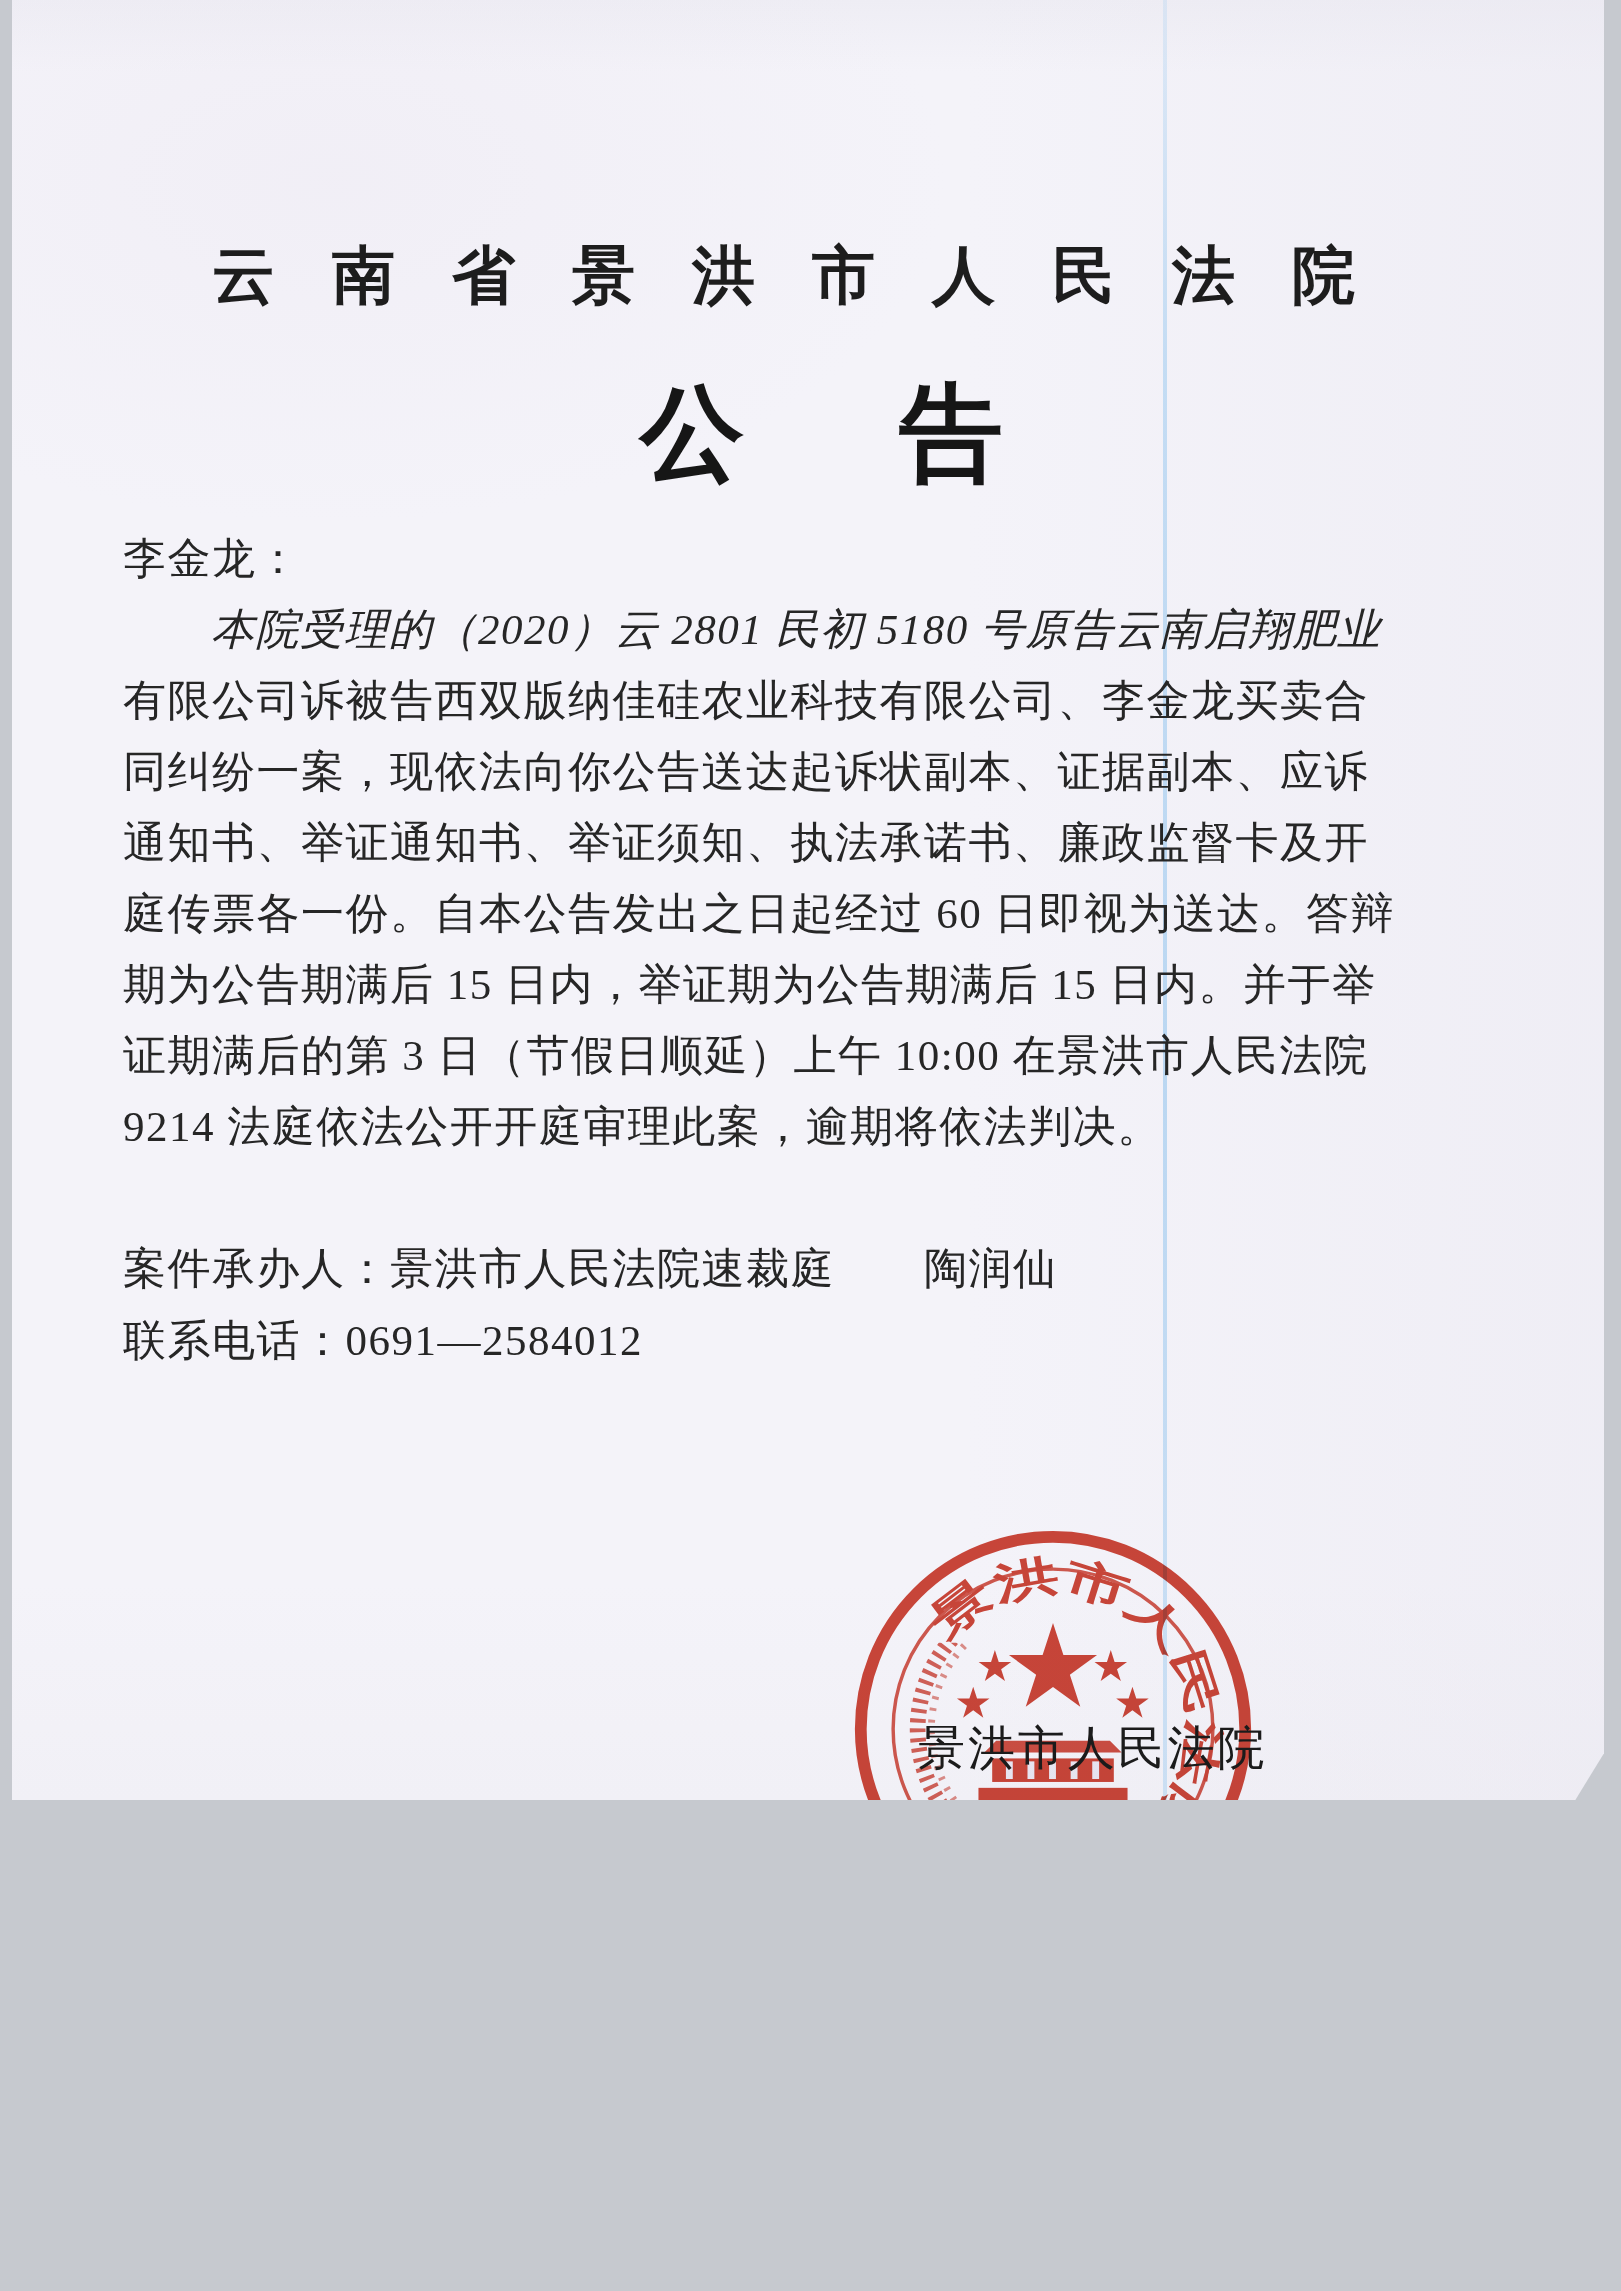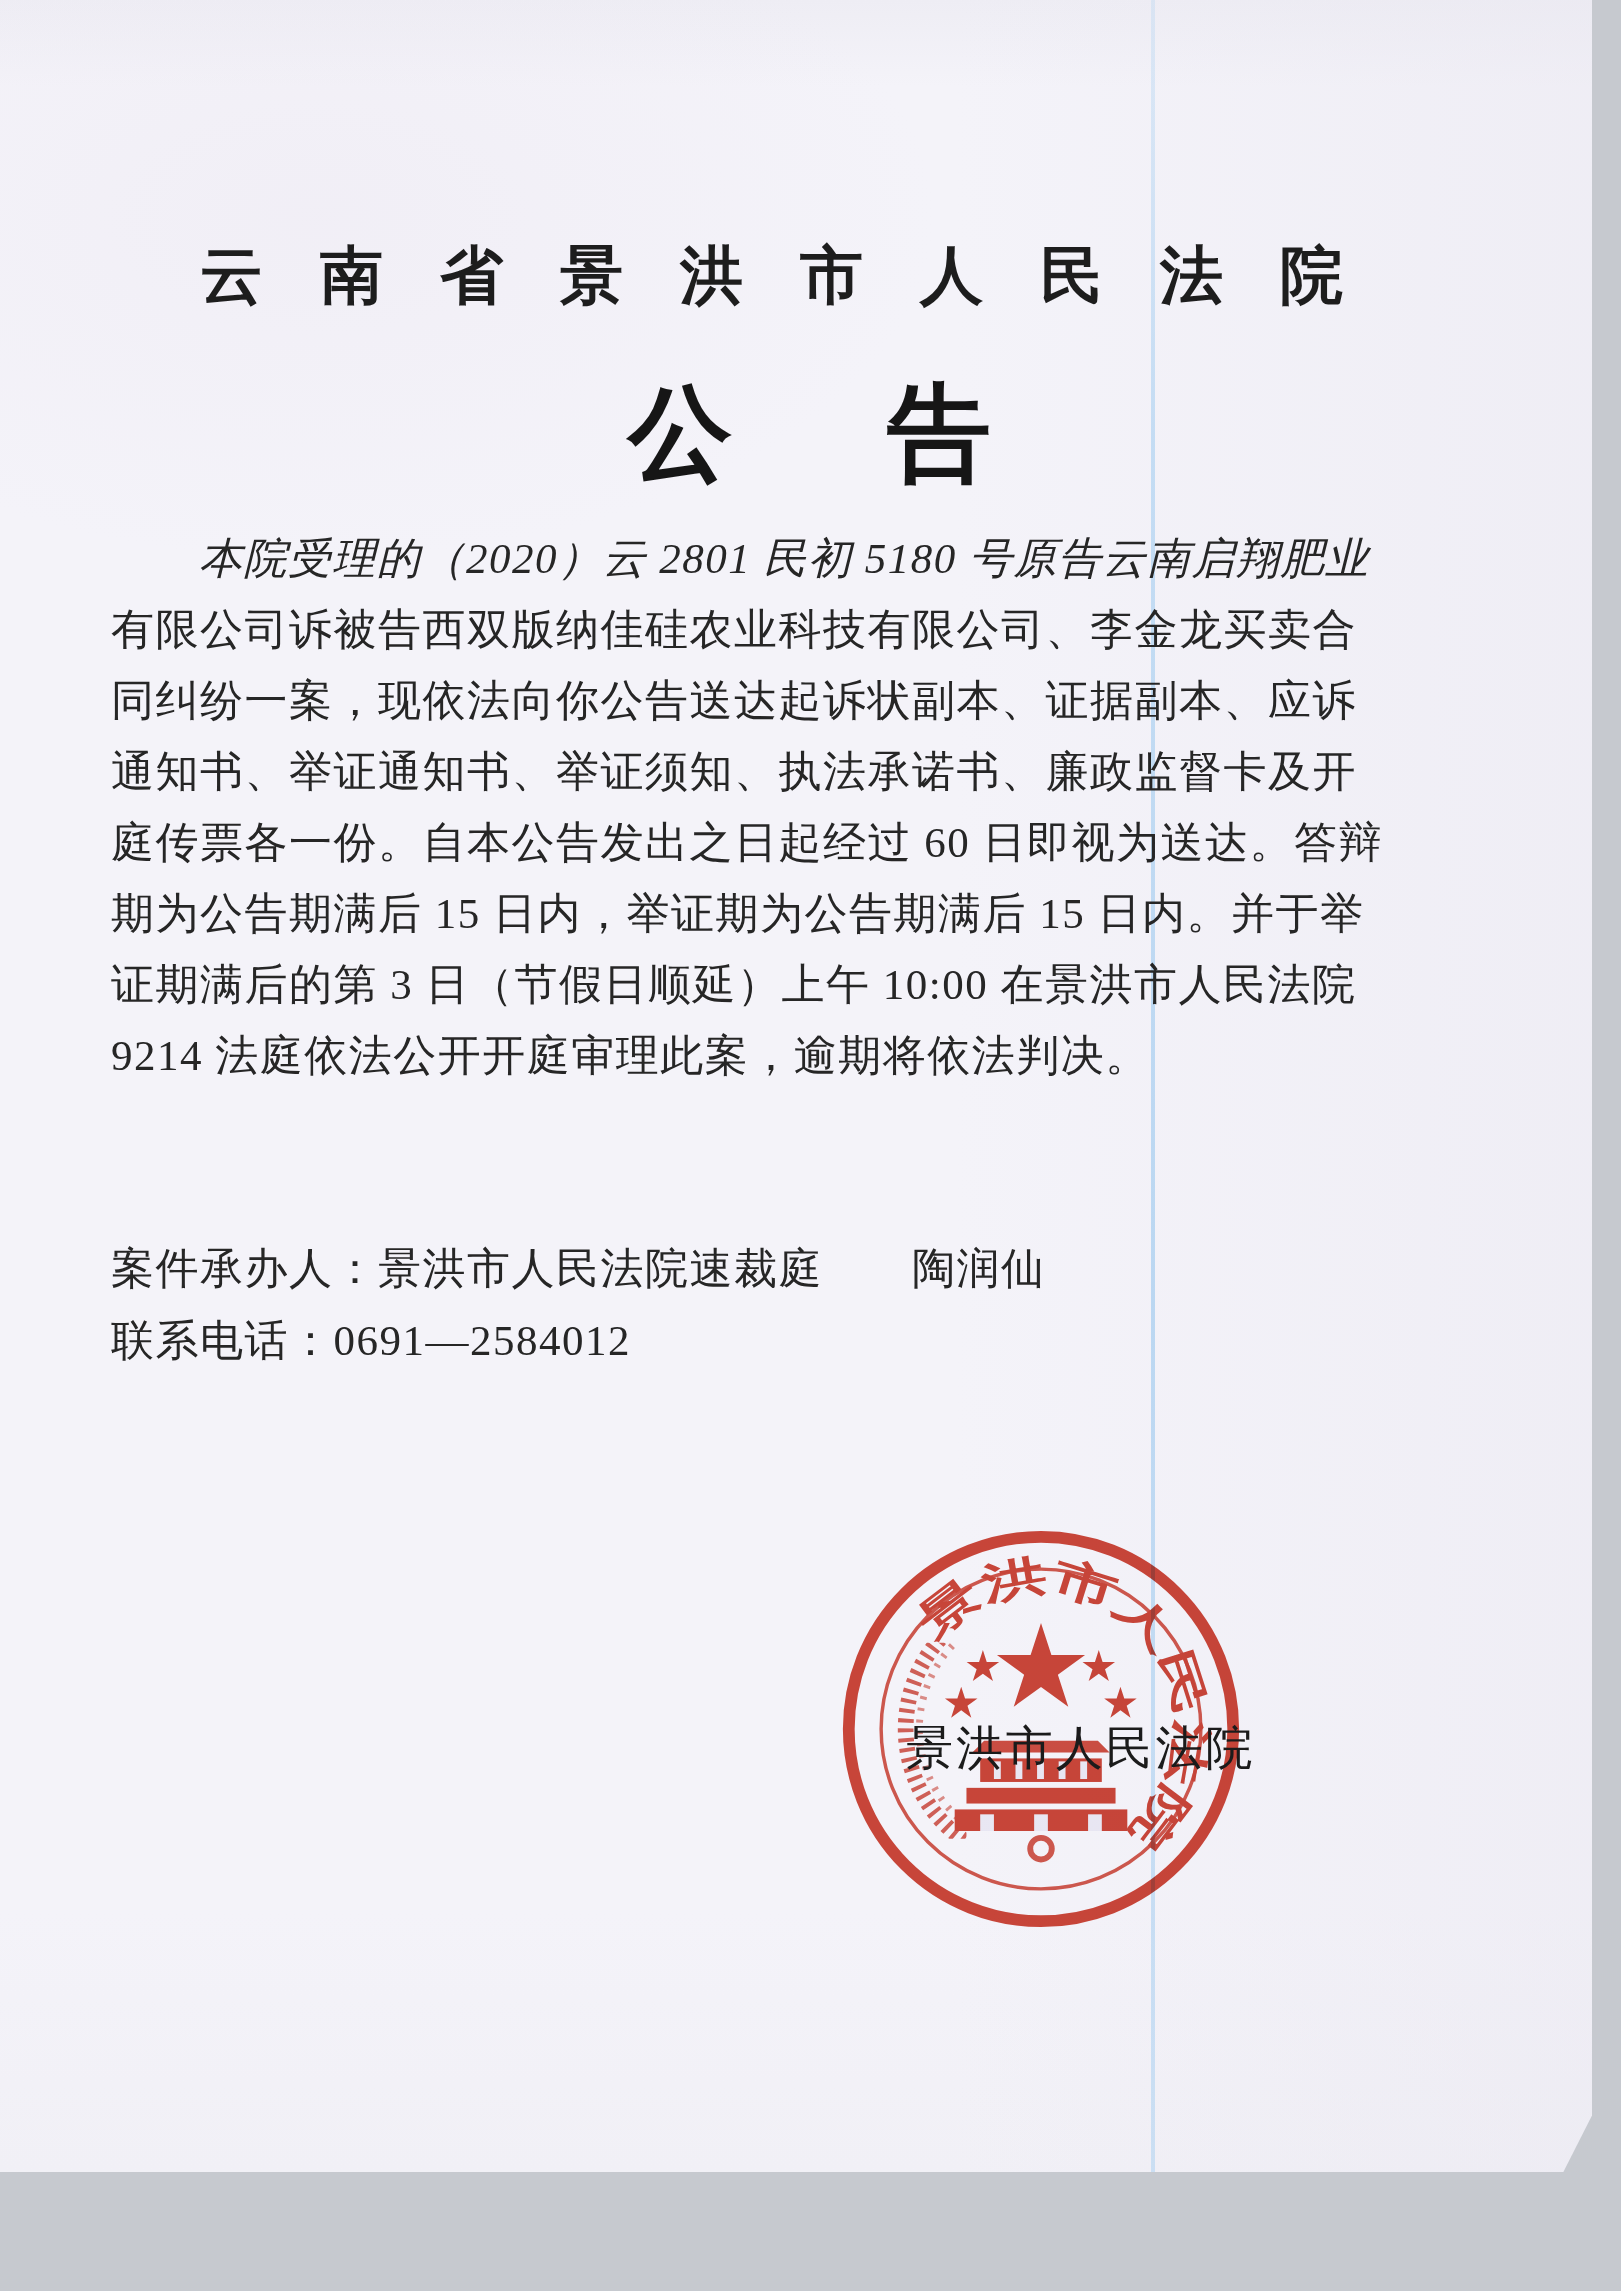--- a/index.html
+++ b/index.html
@@ -4,22 +4,22 @@
 <style>
   html,body{margin:0;padding:0;}
   body{
     width:1621px;height:2292px;
     background:#c6c9cf;
     font-family:"Liberation Serif","DejaVu Serif",serif;
     position:relative;
     overflow:hidden;
   }
   #paper{
-    position:absolute;left:0;top:0;
-    width:1592px;height:2172px;
+    position:absolute;left:12px;top:0;
+    width:1592px;height:1800px;
     background:
       linear-gradient(180deg, #eeedf4 0%, #f4f3f9 4%, #f4f3f9 88%, #f1f0f6 100%),
       #f4f3f9;
     clip-path:polygon(0 0,100% 0,100% 97.4%,98.2% 100%,0 100%);
     box-shadow:0 0 17.6px rgba(60,60,80,0.25);
     overflow:hidden;
   }
   
   #paper::before{
     content:"";position:absolute;inset:0;
@@ -78,20 +78,21 @@
 
 <div id="paper">
 
   <div class="scan-line"></div>
 
   <div class="court-title">云南省景洪市人民法院</div>
 
   <div class="doc-title">公告</div>
 
   <div class="body-block">
+    <div class="line">李金龙：</div>
     <div class="line indent">本院受理的（2020）云 2801 民初 5180 号原告云南启翔肥业</div>
     <div class="line">有限公司诉被告西双版纳佳硅农业科技有限公司、李金龙买卖合</div>
     <div class="line">同纠纷一案，现依法向你公告送达起诉状副本、证据副本、应诉</div>
     <div class="line">通知书、举证通知书、举证须知、执法承诺书、廉政监督卡及开</div>
     <div class="line">庭传票各一份。自本公告发出之日起经过 60 日即视为送达。答辩</div>
     <div class="line">期为公告期满后 15 日内，举证期为公告期满后 15 日内。并于举</div>
     <div class="line">证期满后的第 3 日（节假日顺延）上午 10:00 在景洪市人民法院</div>
     <div class="line">9214 法庭依法公开开庭审理此案，逾期将依法判决。</div>
   </div>
 

